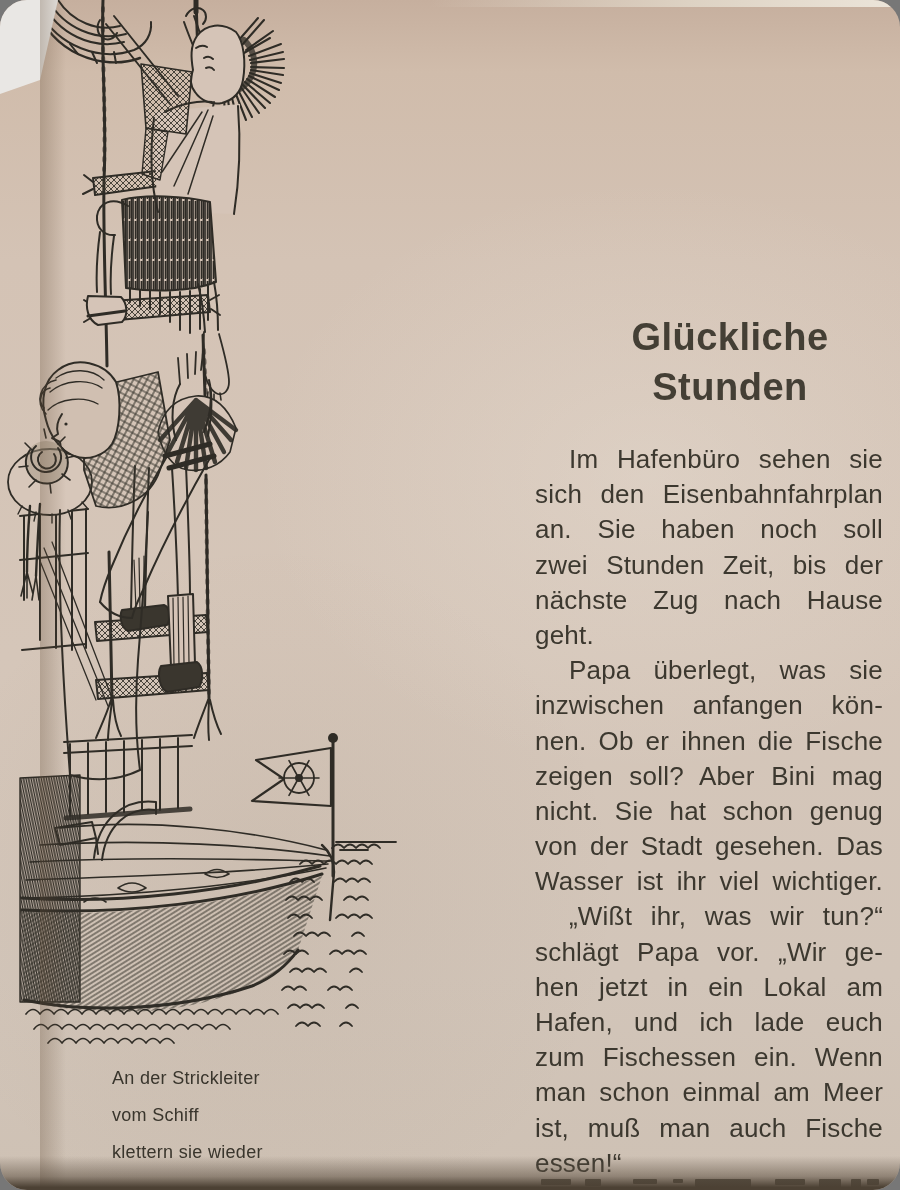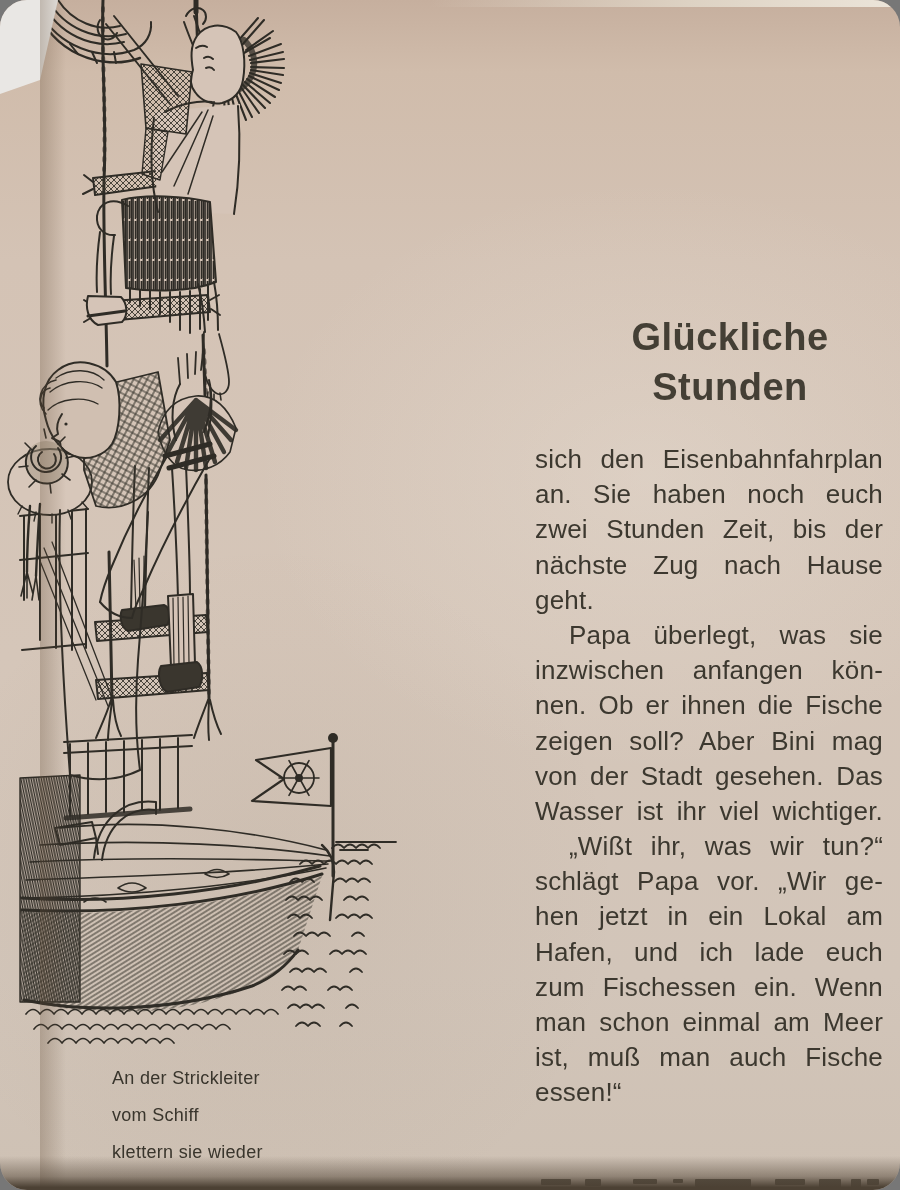--- a/index.html
+++ b/index.html
@@ -235,29 +235,31 @@
       </g>
     </g>
   </svg>
 
   <div class="heading">
     <div>Glückliche</div>
     <div>Stunden</div>
   </div>
 
   <div class="bodytext">
+      <div class="tline j"><span class="ind"></span>Im Hafenbüro sehen sie</div>
       <div class="tline j">sich den Eisenbahnfahrplan</div>
-      <div class="tline j">an. Sie haben noch euch</div>
+      <div class="tline j">an. Sie haben noch soll</div>
       <div class="tline j">zwei Stunden Zeit, bis der</div>
       <div class="tline j">nächste Zug nach Hause</div>
       <div class="tline">geht.</div>
       <div class="tline j"><span class="ind"></span>Papa überlegt, was sie</div>
       <div class="tline j">inzwischen anfangen kön-</div>
       <div class="tline j">nen. Ob er ihnen die Fische</div>
       <div class="tline j">zeigen soll? Aber Bini mag</div>
+      <div class="tline j">nicht. Sie hat schon genug</div>
       <div class="tline j">von der Stadt gesehen. Das</div>
       <div class="tline j">Wasser ist ihr viel wichtiger.</div>
       <div class="tline j"><span class="ind"></span>„Wißt ihr, was wir tun?“</div>
       <div class="tline j">schlägt Papa vor. „Wir ge-</div>
       <div class="tline j">hen jetzt in ein Lokal am</div>
       <div class="tline j">Hafen, und ich lade euch</div>
       <div class="tline j">zum Fischessen ein. Wenn</div>
       <div class="tline j">man schon einmal am Meer</div>
       <div class="tline j">ist, muß man auch Fische</div>
       <div class="tline">essen!“</div>

